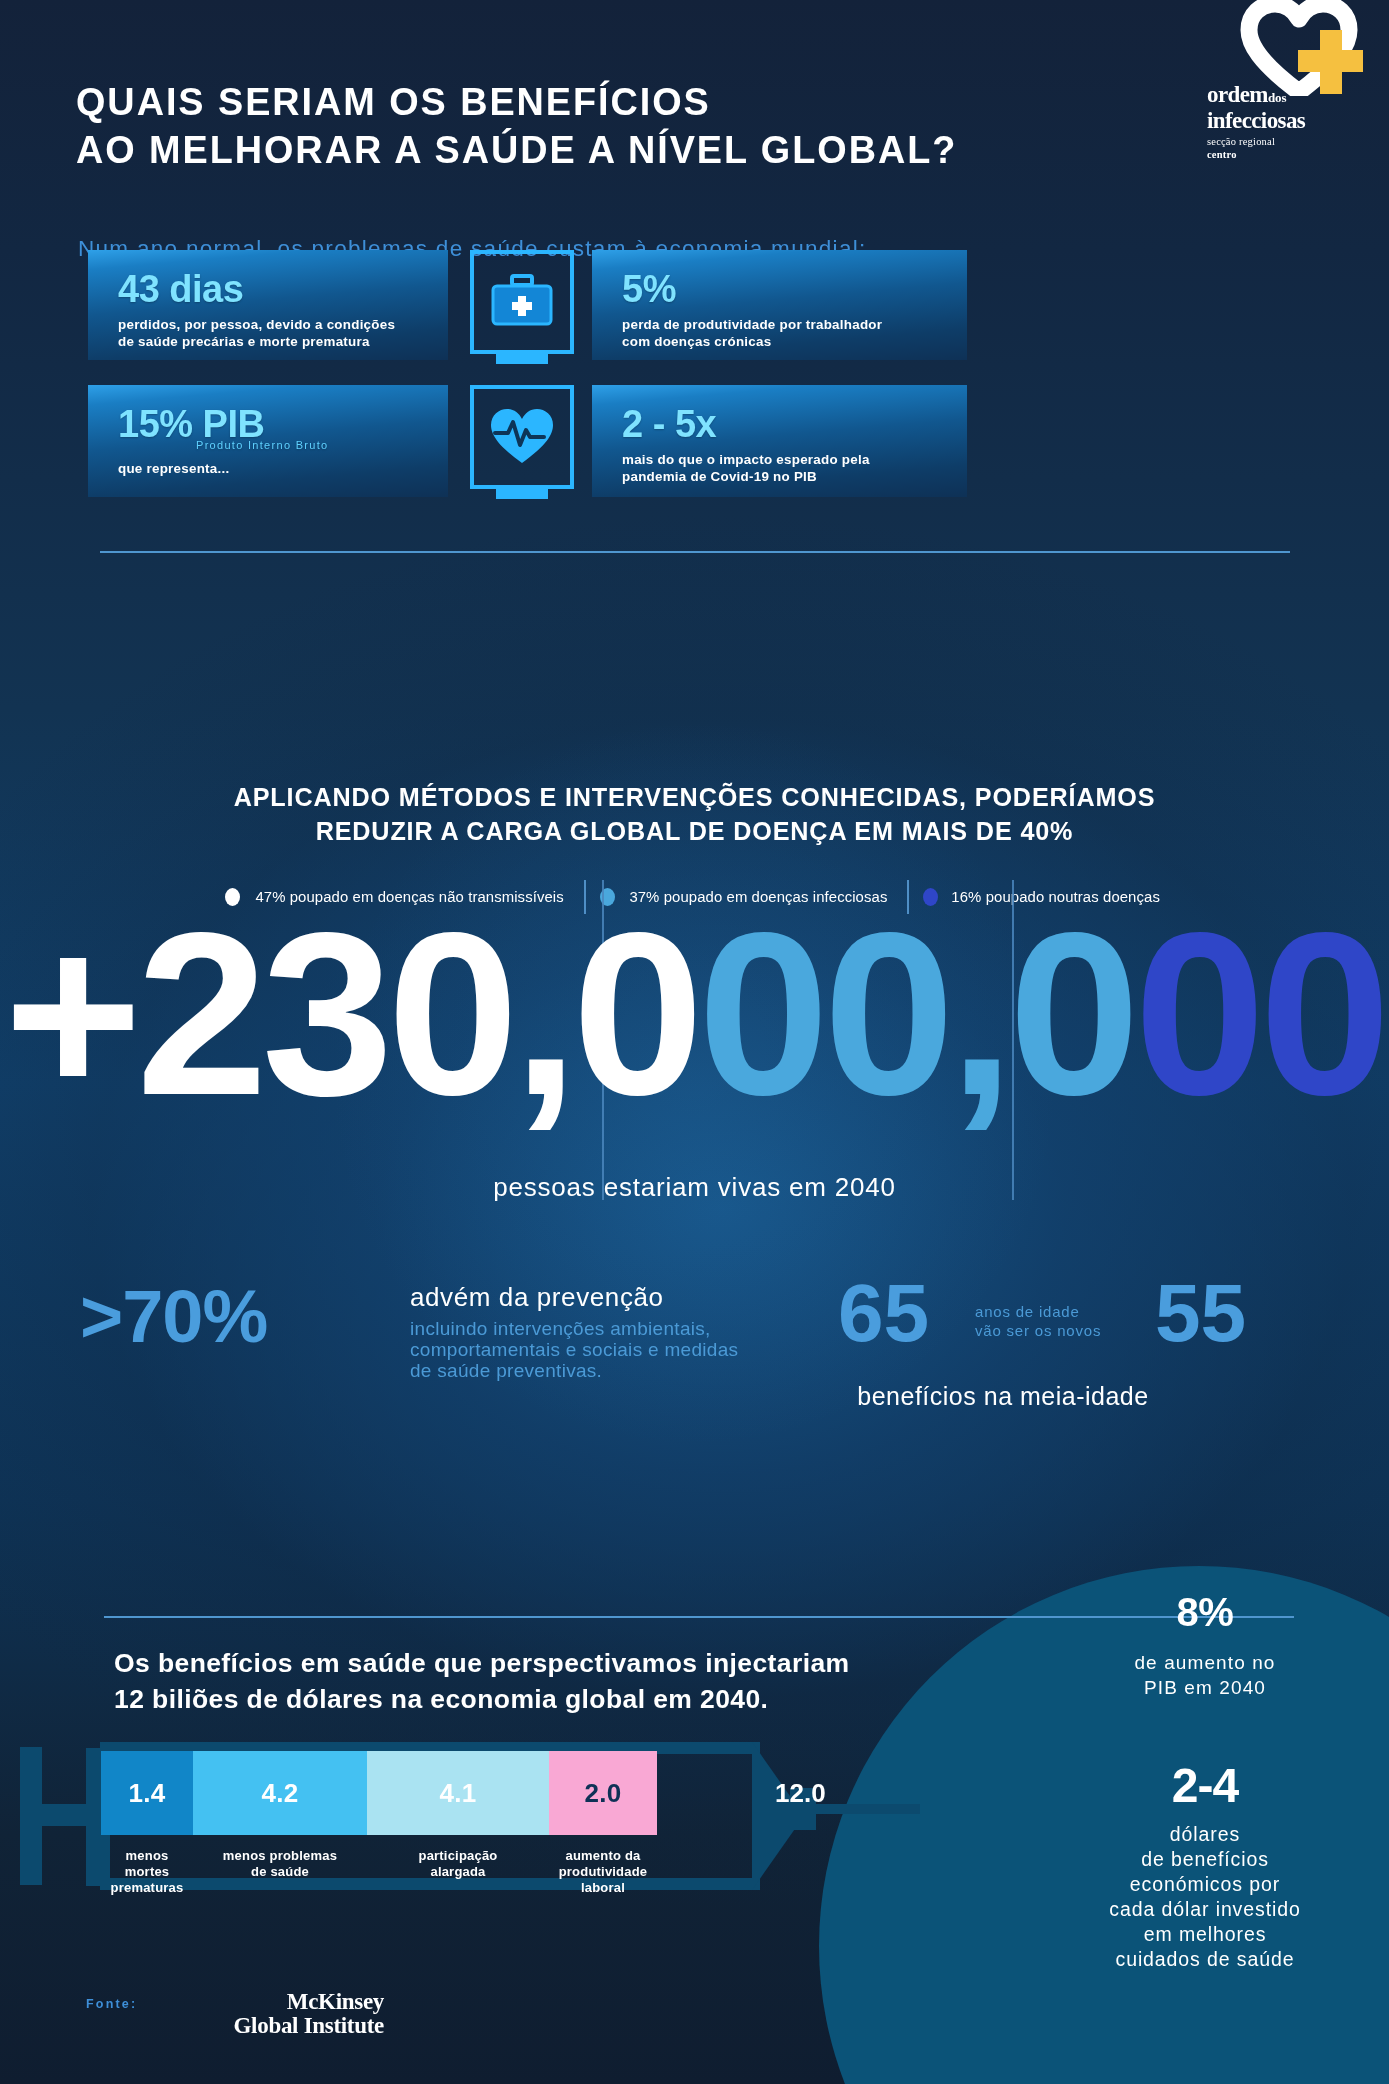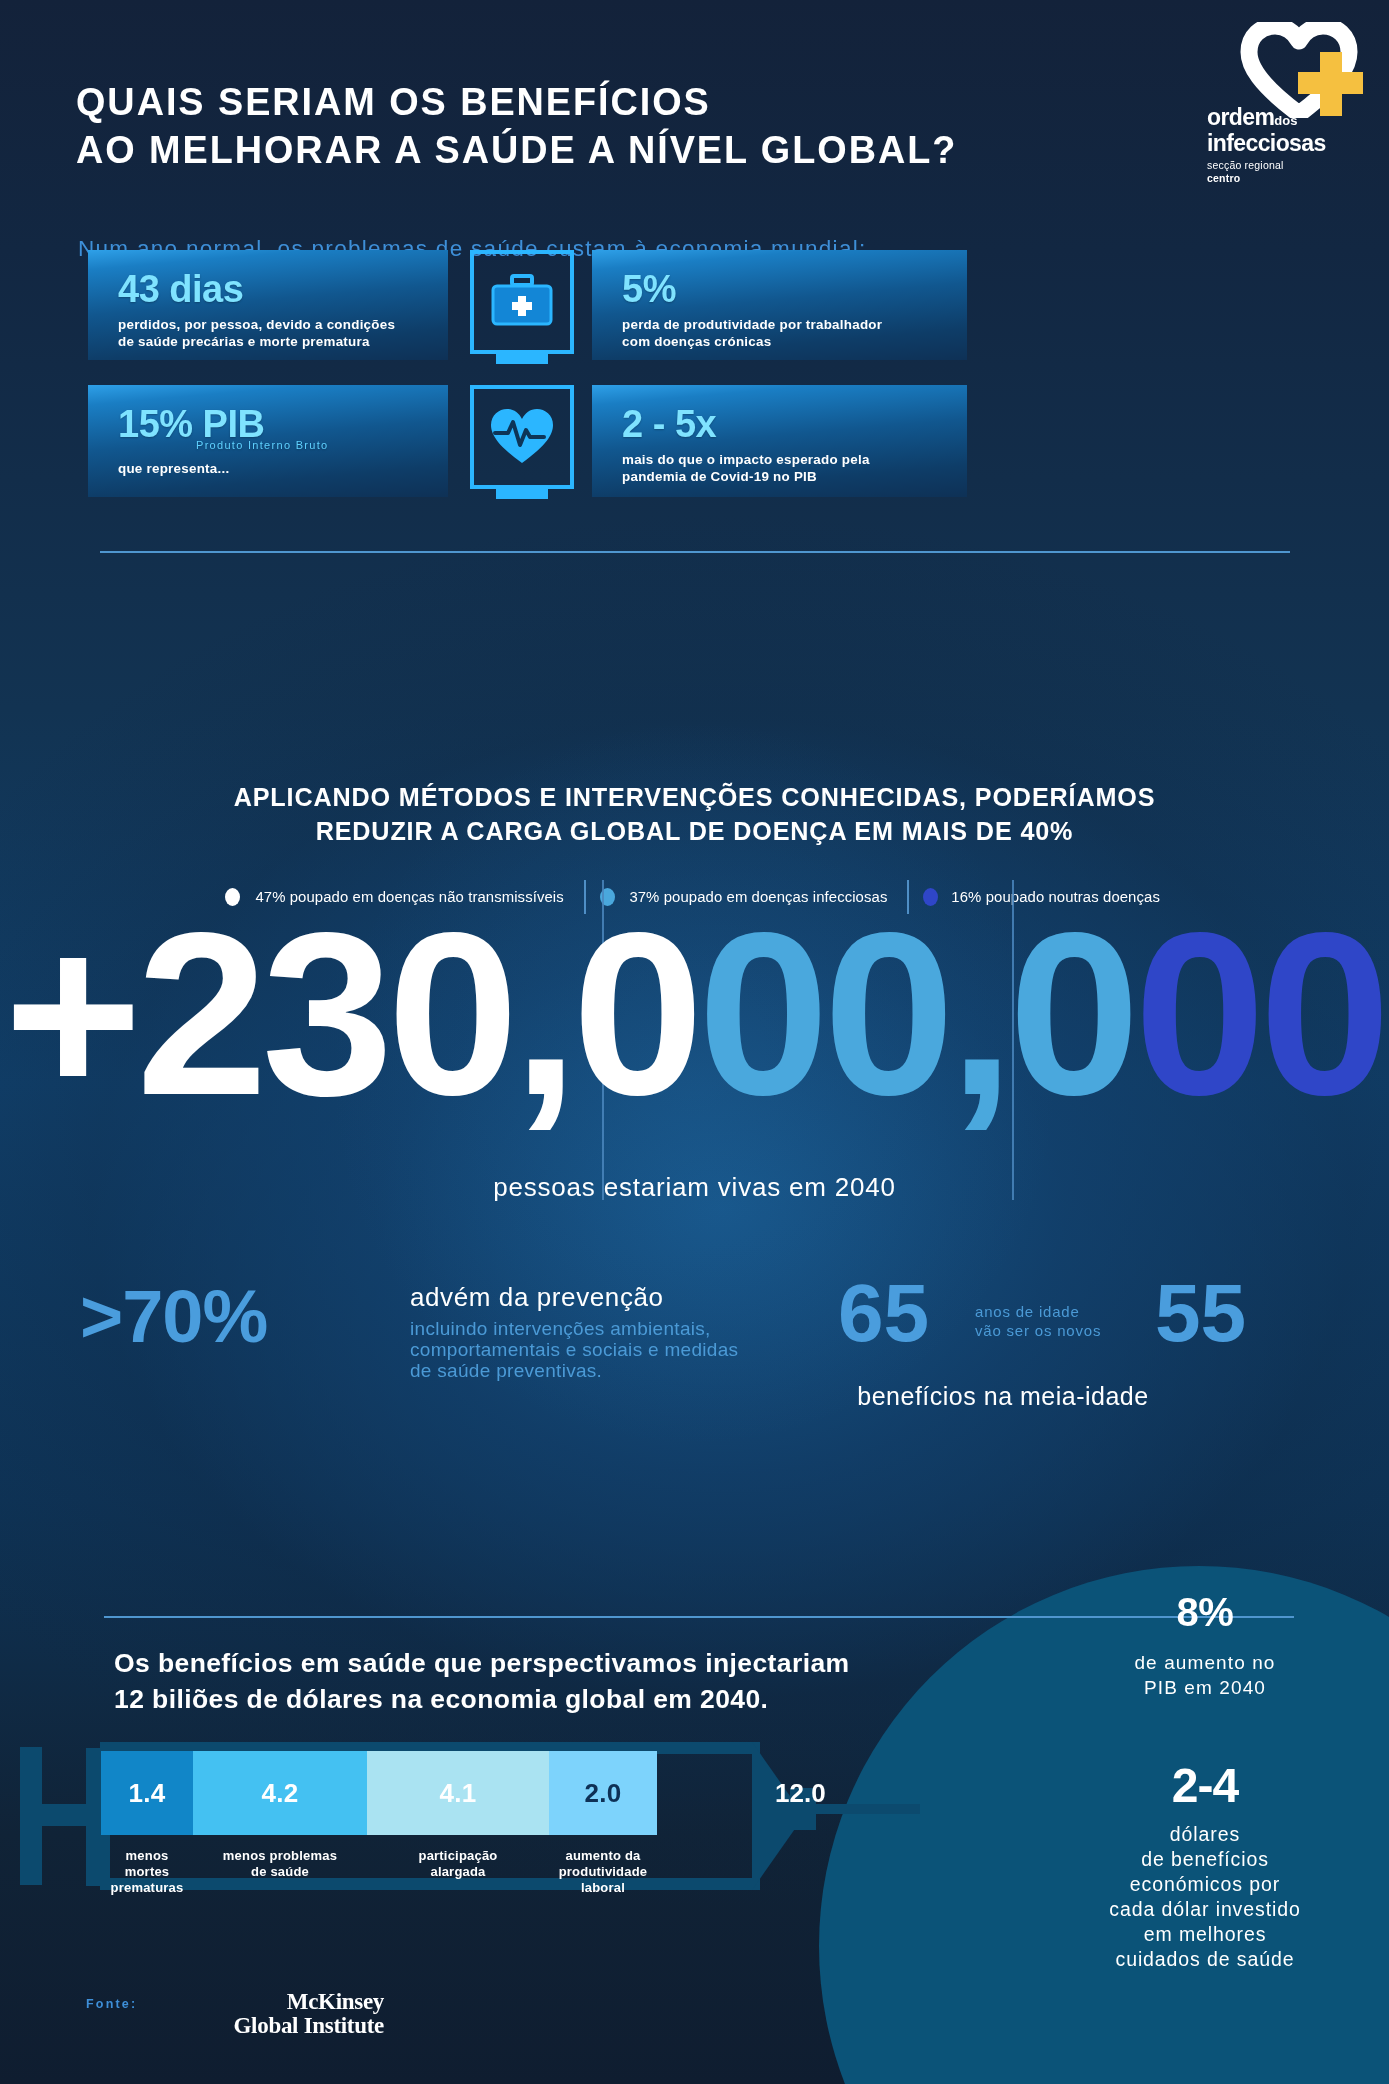--- a/index.html
+++ b/index.html
@@ -40,21 +40,21 @@
     font-size:39px;
     letter-spacing:2.0px;
     line-height:48px;
     color:#ffffff;
     white-space:nowrap;
     transform:scaleX(0.97);
     transform-origin:left center;
   }
 
   
-  #logo { position:absolute; right:22px; top:22px; width:160px; height:150px; }
+  #logo { position:absolute; right:22px; top:0; width:160px; height:150px;font-family:Liberation Serif, serif; }
   #logoMark { position:absolute; left:30px; top:0; width:126px; height:96px; }
   #logoText { position:absolute; left:0; top:84px; width:160px; text-align:left; }
   .logo-ordem { font-size:23px; font-weight:bold; letter-spacing:-0.6px; line-height:22px; }
   .logo-ordem .dos { font-size:13px; font-weight:bold; letter-spacing:0px; }
   .logo-enf { font-size:23px; font-weight:bold; letter-spacing:-0.6px; line-height:23px; }
   .logo-sub { font-size:10.5px; line-height:12.5px; margin-top:4px; color:#ffffff; letter-spacing:0.2px;}
   .logo-sub b{ font-weight:bold; }
 
   
   #subtitle {
@@ -405,21 +405,21 @@
   <div id="syrBarrelTop"></div>
   <div id="syrBarrelBot"></div>
   <div id="syrCone"></div>
   <div id="syrTip"></div>
   <div id="syrNeedle"></div>
 
   <div id="bars">
       <div class="bar" style="width: 92px; background: rgb(17, 134, 200); color: rgb(255, 255, 255);">1.4</div>
       <div class="bar" style="width: 174px; background: rgb(68, 193, 242); color: rgb(255, 255, 255);">4.2</div>
       <div class="bar" style="width: 182px; background: rgb(170, 227, 242); color: rgb(255, 255, 255);">4.1</div>
-      <div class="bar" style="width: 108px; background: #7dd3fc; color: rgb(14, 49, 86);">2.0</div>
+      <div class="bar" style="width: 108px; background: #f9a8d4; color: rgb(14, 49, 86);">2.0</div>
     </div>
   <div id="barTotal">12.0</div>
   <div id="barLabels">
       <div class="blabel" style="width: 92px;">menos mortes<br>prematuras</div>
       <div class="blabel" style="width: 174px;">menos problemas<br>de saúde</div>
       <div class="blabel" style="width: 182px;">participação<br>alargada</div>
       <div class="blabel" style="width: 108px;">aumento da<br>produtividade<br>laboral</div>
     </div>
 
   <div id="circ8">8%</div>

